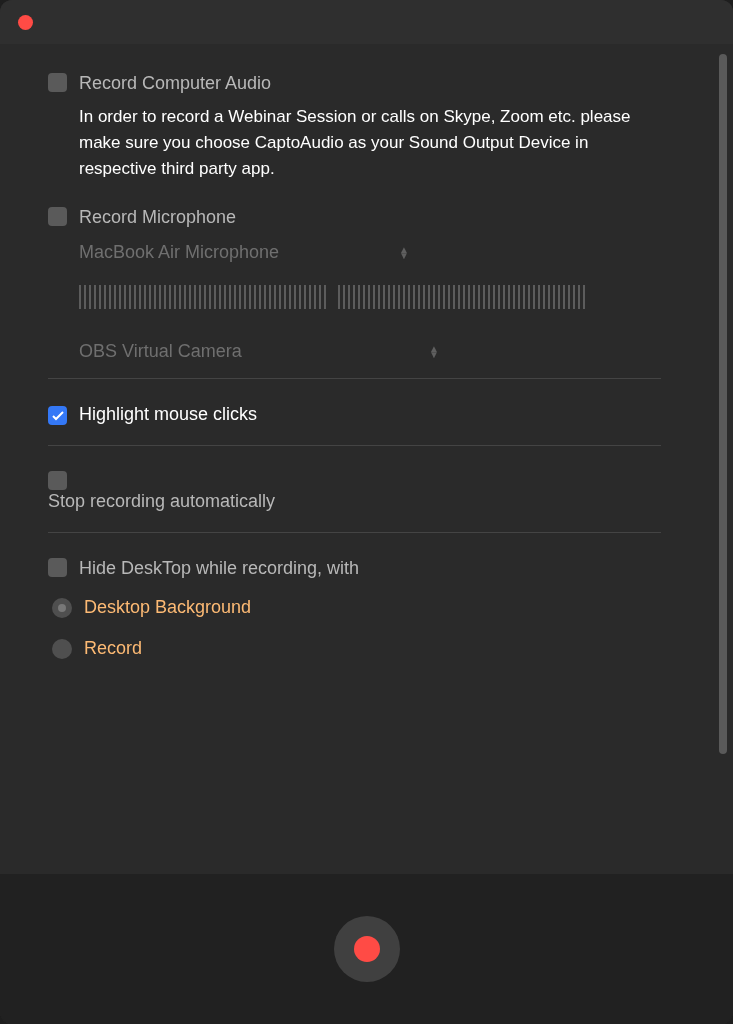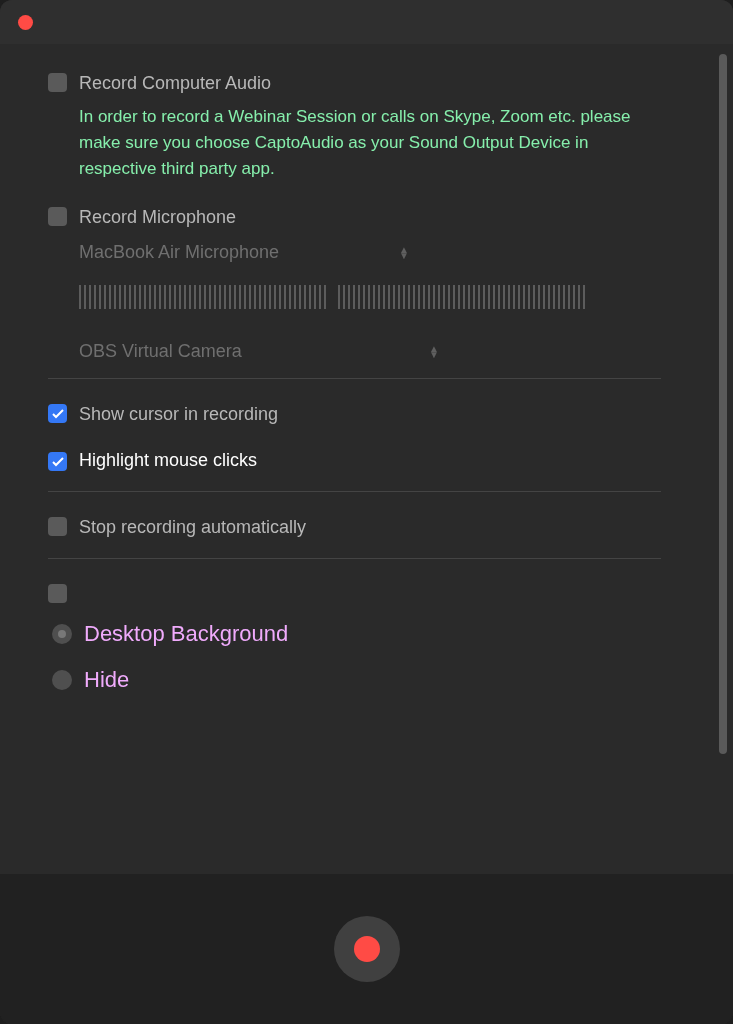--- a/index.html
+++ b/index.html
@@ -83,21 +83,21 @@
     font-size: 18px;
     color: #b8b8b8;
     line-height: 22px;
   }
   .label.bright {
     color: #ffffff;
     font-weight: 500;
   }
   .helptext {
     font-size: 17px;
-    color: #86efac;
+    color: #ffffff;
     line-height: 26px;
     margin-left: 31px;
     margin-bottom: 24px;
     max-width: 590px;
   }
   .select-row {
     margin-left: 31px;
     margin-bottom: 18px;
     display: flex;
     align-items: flex-end;
@@ -158,22 +158,22 @@
     justify-content: center;
   }
   .radio.selected::after {
     content: "";
     width: 8px;
     height: 8px;
     border-radius: 50%;
     background: #787878;
   }
   .radio-label {
-    font-size: 22px;
-    color: #f0abfc;
+    font-size: 18px;
+    color: #fdba74;
   }
   .footer {
     height: 150px;
     background: #212121;
     display: flex;
     align-items: center;
     justify-content: center;
     flex-shrink: 0;
   }
   .record-btn {
@@ -338,63 +338,56 @@
           <span>OBS Virtual Camera</span>
           <span class="select-arrows">
               <span>▲</span>
               <span>▼</span>
             </span>
         </div>
       </div>
 
       <div class="divider"></div>
 
-      <div class="row" style="margin-bottom:24px;">
-        <div class="checkbox checked">
-          <svg width="12" height="10" viewBox="0 0 12 10">
-              <path d="M1 5 L4 8 L11 1" stroke="#fff" stroke-width="2" fill="none"></path>
-            </svg>
-        </div>
-        <span class="label">Show cursor in recording</span>
-      </div>
 
       <div class="row" style="margin-bottom:20px;align-items:flex-end;">
         <div class="checkbox checked">
           <svg width="12" height="10" viewBox="0 0 12 10">
               <path d="M1 5 L4 8 L11 1" stroke="#fff" stroke-width="2" fill="none"></path>
             </svg>
         </div>
         <span class="label bright">Highlight mouse clicks</span>
       </div>
 
       <div class="divider"></div>
 
-      <div class="row" style="margin-bottom:20px;">
+      <div class="row" style="margin-bottom:20px;flex-direction:column;">
         <div class="checkbox">
           
         </div>
         <span class="label">Stop recording automatically</span>
       </div>
 
       <div class="divider"></div>
 
       <div class="row">
         <div class="checkbox">
           
         </div>
+        <span class="label">Hide DeskTop while recording, with</span>
       </div>
 
       <div class="radio-group">
         <div class="radio-row">
           <div class="radio selected"></div>
           <span class="radio-label">Desktop Background</span>
         </div>
         <div class="radio-row">
           <div class="radio"></div>
-          <span class="radio-label">Hide</span>
+          <span class="radio-label">Record</span>
         </div>
       </div>
 
     </div>
   </div>
 
   <div class="footer">
     <div class="record-btn">
       <div class="record-btn-inner"></div>
     </div>

